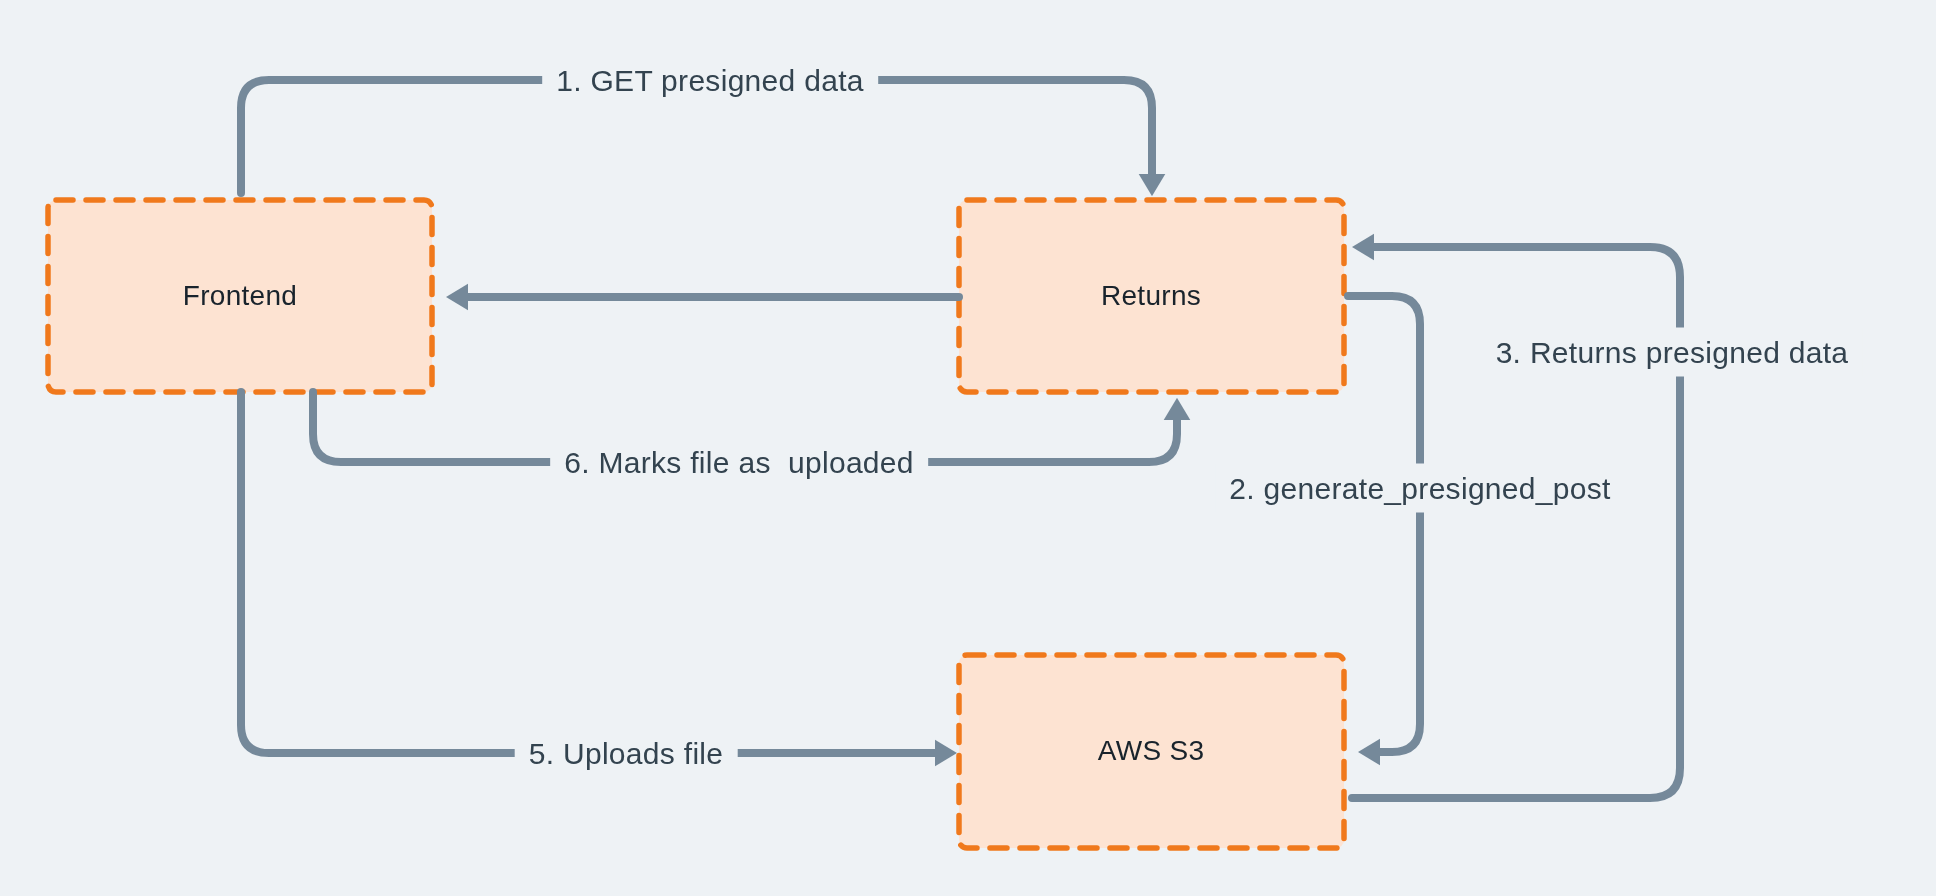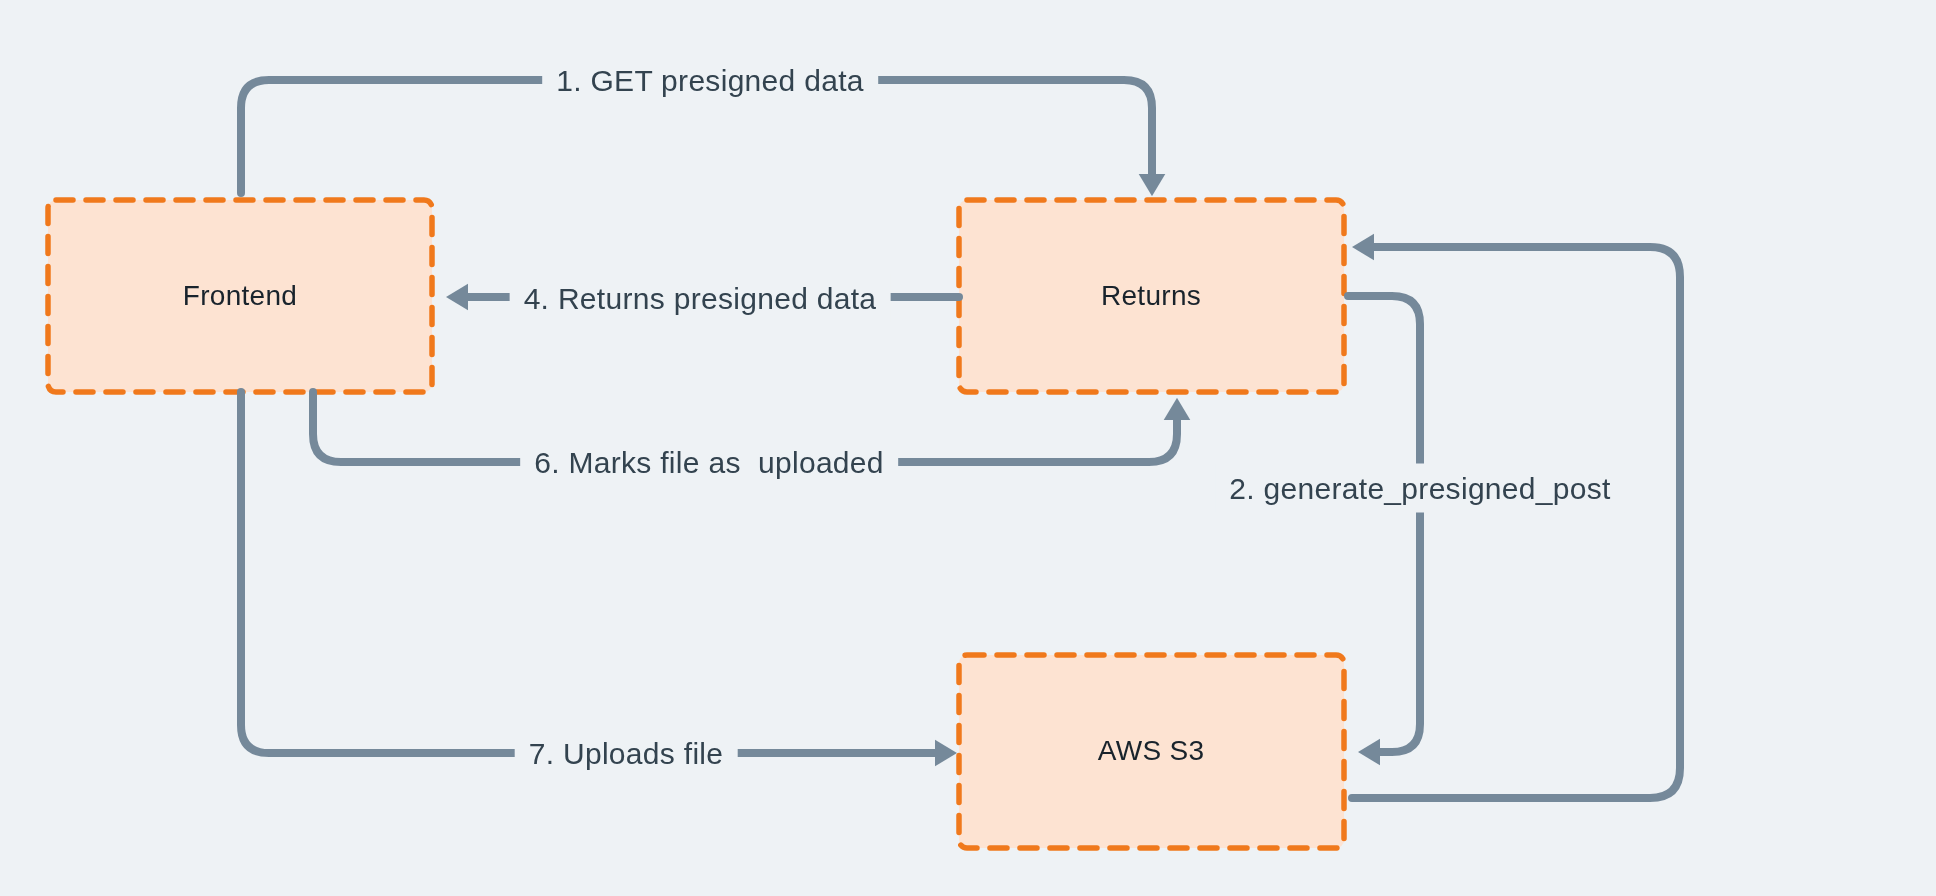--- a/index.html
+++ b/index.html
@@ -63,21 +63,21 @@
       <path d="M 1348 296 H 1392 Q 1420 296 1420 324 V 724 Q 1420 752 1392 752 H 1378" marker-end="url(#arrowhead)"></path>
       <path d="M 1352 798 H 1650 Q 1680 798 1680 768 V 277 Q 1680 247 1650 247 H 1372" marker-end="url(#arrowhead)"></path>
       <path d="M 959 297 H 466" marker-end="url(#arrowhead)"></path>
       <path d="M 241 392 V 725 Q 241 753 269 753 H 937" marker-end="url(#arrowhead)"></path>
       <path d="M 313 392 V 434 Q 313 462 341 462 H 1149 Q 1177 462 1177 434 V 418" marker-end="url(#arrowhead)"></path>
     </g>
   </svg>
 
   <div class="edge-label" style="left:710px;top:80px;">1. GET presigned data</div>
   <div class="edge-label" style="left:1420px;top:488px;">2. generate_presigned_post</div>
-  <div class="edge-label" style="left:700px;top:298px;">4. Returns presigned data</div>
-  <div class="edge-label" style="left:626px;top:753px;">7. Uploads file</div>
-  <div class="edge-label" style="left:709px;top:462px;">6. Marks file as  uploaded</div>
+  <div class="edge-label" style="left:1672px;top:352px;">3. Returns presigned data</div>
+  <div class="edge-label" style="left:626px;top:753px;">5. Uploads file</div>
+  <div class="edge-label" style="left:739px;top:462px;">6. Marks file as  uploaded</div>
 
   <div class="node-label" style="left:240px;top:296px;">Frontend</div>
   <div class="node-label" style="left:1151px;top:296px;">Returns</div>
   <div class="node-label" style="left:1151px;top:751px;text-align:center;">AWS S3</div>
 
 </div>
 
 </body></html>

